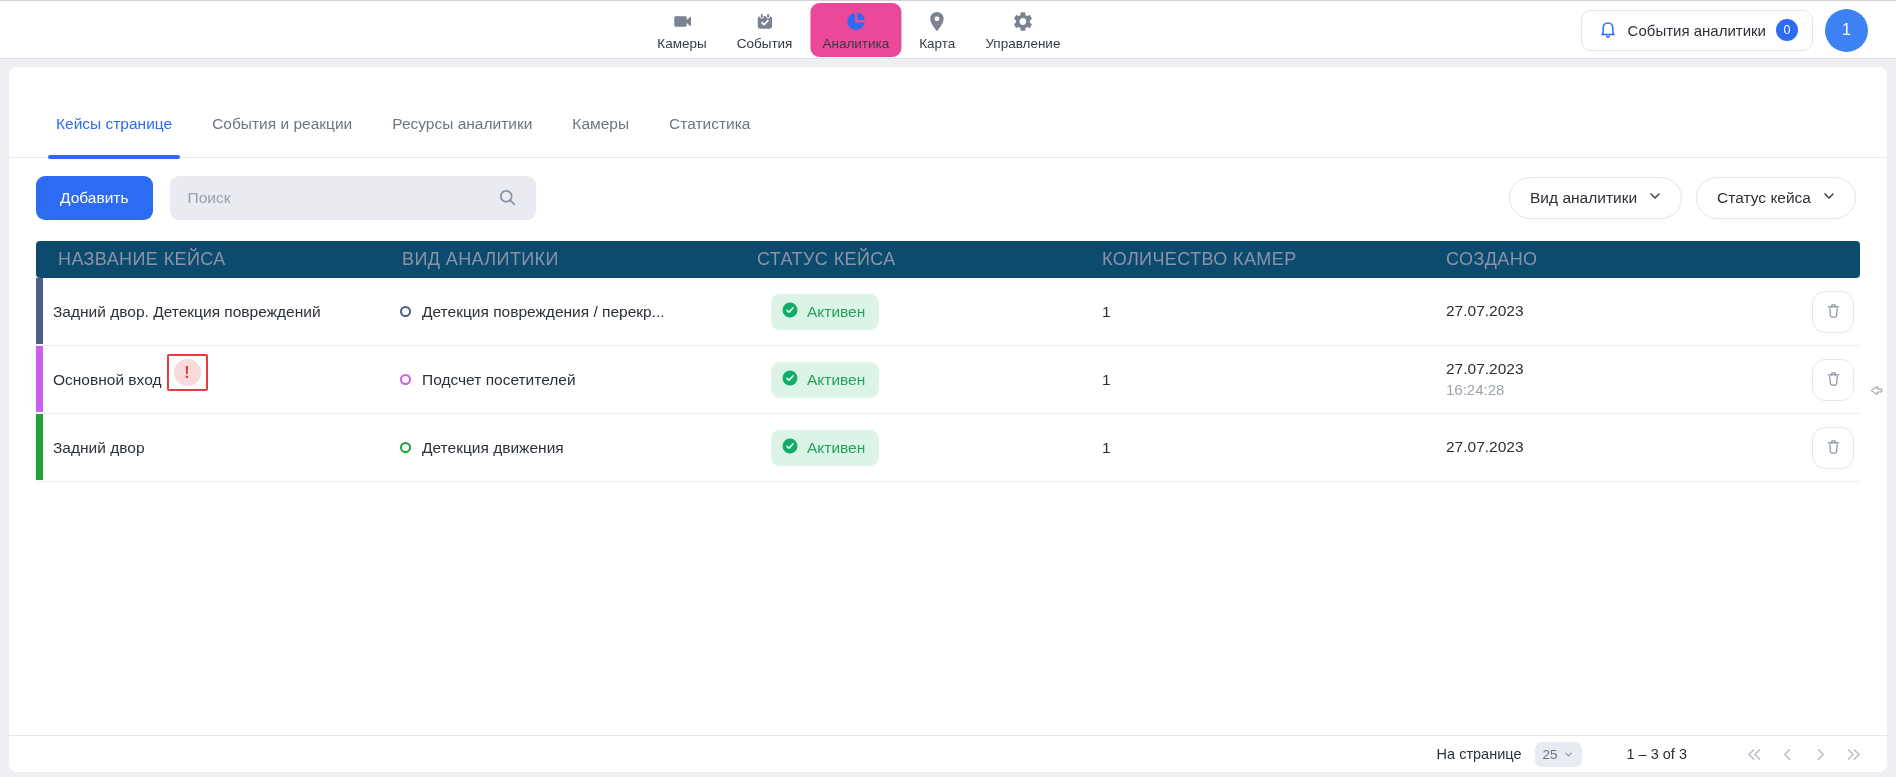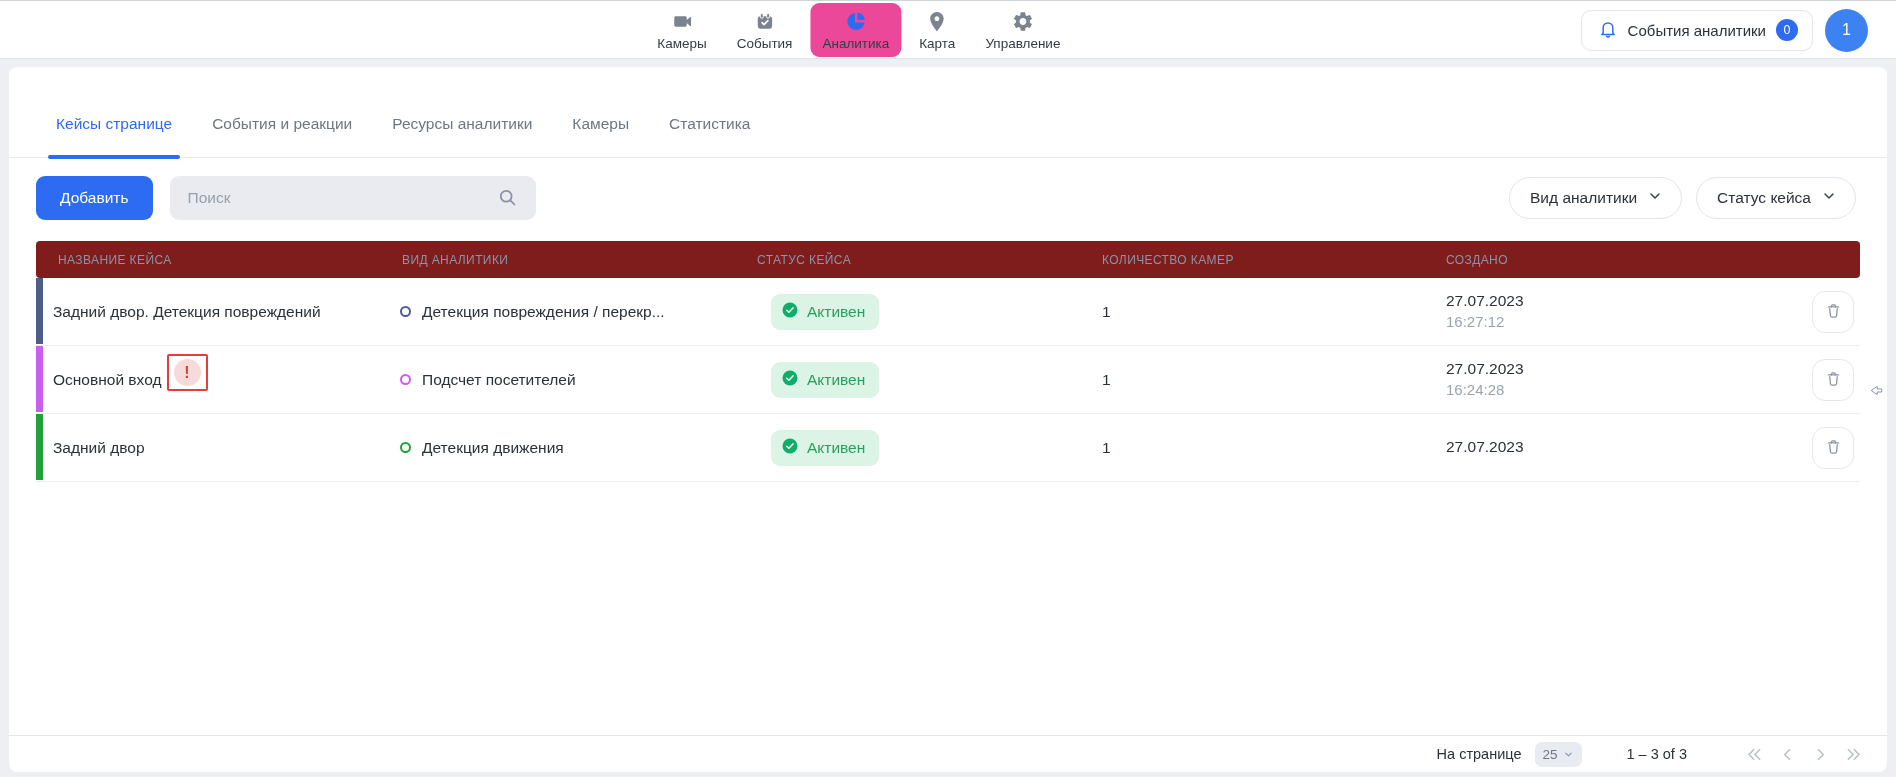--- a/index.html
+++ b/index.html
@@ -94,22 +94,22 @@
   }
 
   
   .table { margin:21px 27px 0 27px; }
   .thead, .trow {
     display:grid;
     grid-template-columns:360px 355px 345px 344px 345px 1fr;
     align-items:center;
   }
   .thead {
-    height:37px; background:#7f1d1d; border-radius:4px;
-    font-size:12px; color:#8b93a5; letter-spacing:.4px;
+    height:37px; background:#0c4a6e; border-radius:4px;
+    font-size:18px; color:#8b93a5; letter-spacing:.4px;
   }
   .thead .hcell { padding-left:6px; white-space:nowrap; }
   .thead .hcell.first { padding-left:22px; }
   .trow {
     height:68px; border-bottom:1px solid #eceef2; position:relative; background:#fff;
   }
   .stripe { position:absolute; left:0; top:0; bottom:1px; width:7px; }
   .stripe.s0 { background:#4e5f87; }
   .stripe.s1 { background:#c95ef0; }
   .stripe.s2 { background:#23a03c; }
@@ -303,21 +303,20 @@
                 <circle cx="12" cy="12" r="10" fill="#0fae68"></circle>
                 <path d="M7.8 12.3l2.7 2.7 5.5-5.8" fill="none" stroke="#fff" stroke-width="2" stroke-linecap="round" stroke-linejoin="round"></path>
               </svg>
           </span>
           <span>Активен</span>
         </span>
       </div>
       <div class="count-cell">1</div>
       <div class="created-cell">
         <div class="date">27.07.2023</div>
-        <div class="time">16:27:12</div>
       </div>
       <div class="actions-cell">
         <button class="trash-btn">
           <span>
             <svg width="19" height="19" viewBox="0 0 24 24" fill="none" stroke="#8a92a3" stroke-width="1.6" stroke-linecap="round" stroke-linejoin="round">
               <path d="M5.5 7.5h13"></path>
                 <path d="M9.5 7.5V6.2a1.3 1.3 0 0 1 1.3-1.3h2.4a1.3 1.3 0 0 1 1.3 1.3v1.3"></path>
               <path d="M7.3 9.5l.8 9.2a1.8 1.8 0 0 0 1.8 1.6h4.2a1.8 1.8 0 0 0 1.8-1.6l.8-9.2"></path>
             </svg>
           </span>

